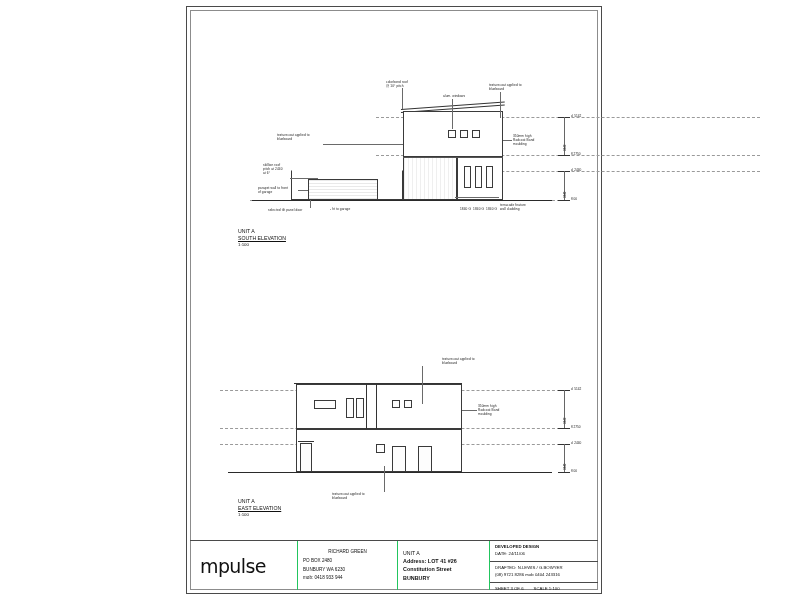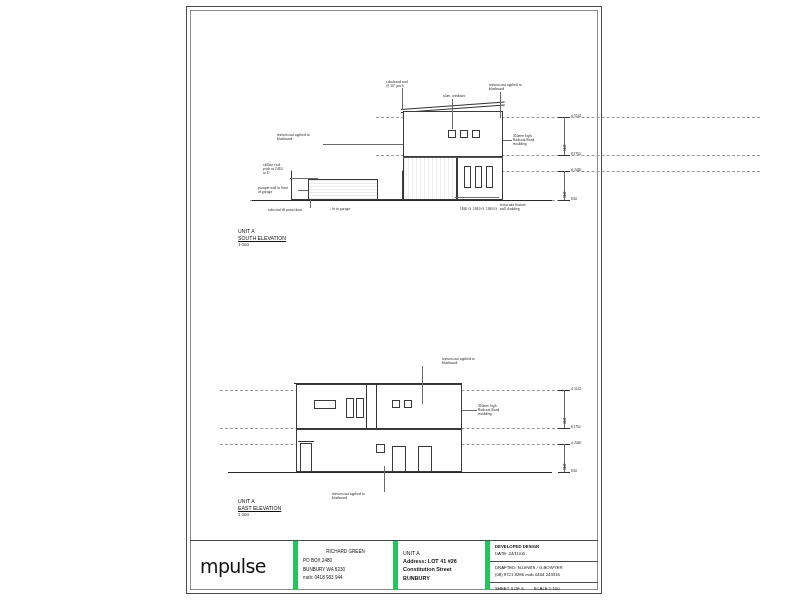--- a/index.html
+++ b/index.html
@@ -139,21 +139,21 @@
     width: 408px;
     height: 50px;
     border-top: 1px solid #4a4a4a;
     box-sizing: border-box;
     display: flex;
   }
   .tb-cell {
     box-sizing: border-box;
     height: 100%;
     padding: 4px 5px;
-    border-right: 5px solid #22c55e;
+    border-right: 1px solid #22c55e;
     display: flex;
     flex-direction: column;
     justify-content: center;
   }
   .tb-cell:last-child { border-right: none; }
   .tb-logo { width: 108px; align-items: flex-start; justify-content: center; padding-left: 10px; }
   .tb-contact { width: 100px; }
   .tb-unit { width: 92px; }
   .tb-meta { width: 108px; }
 

